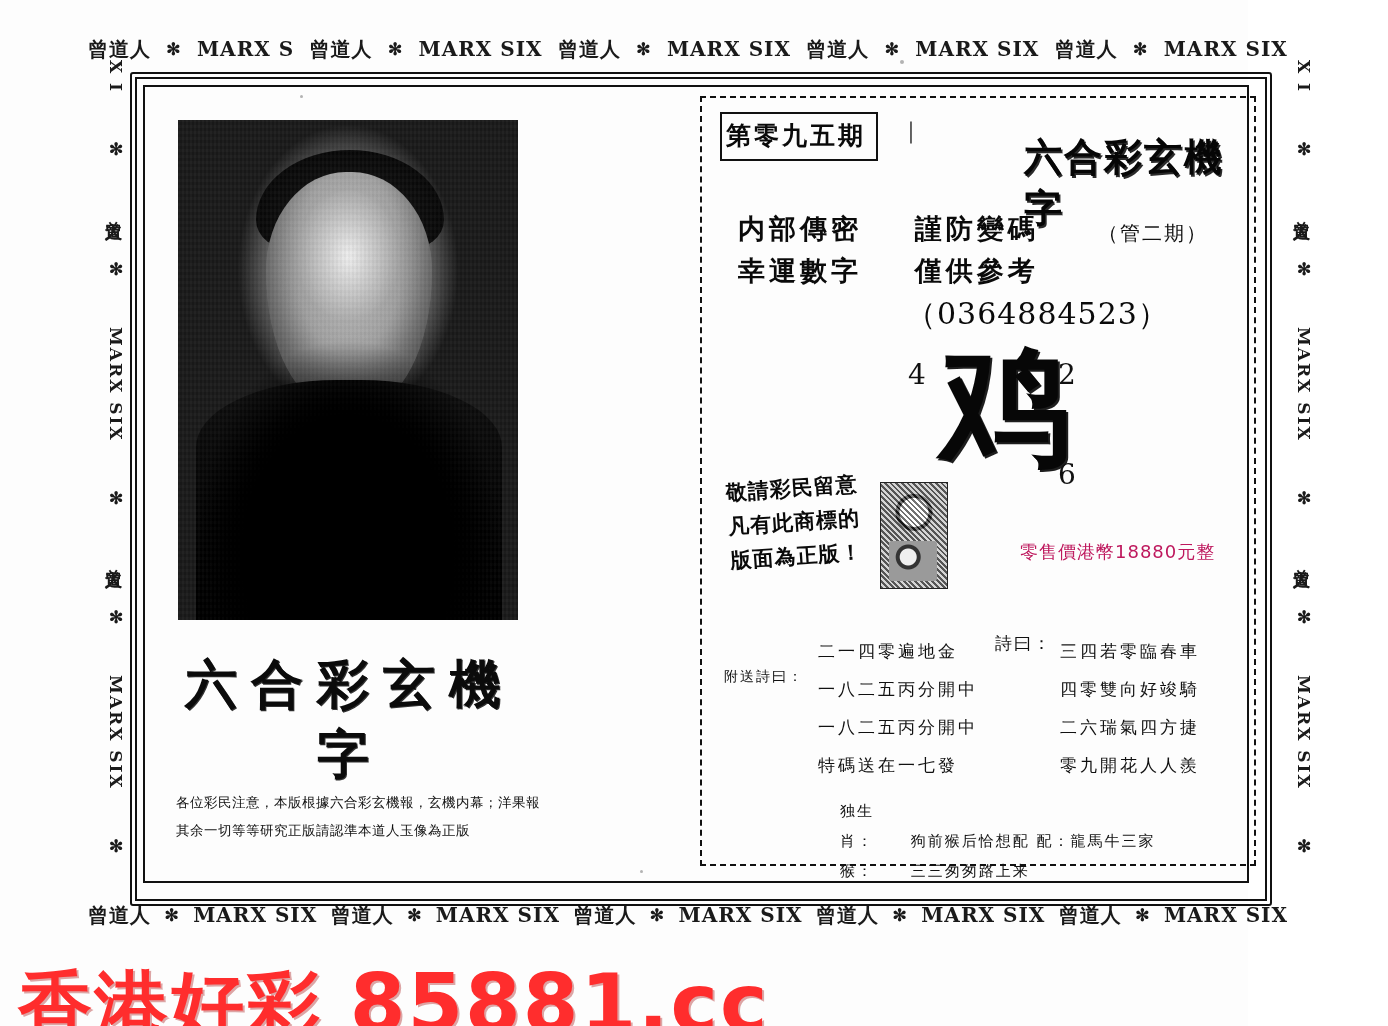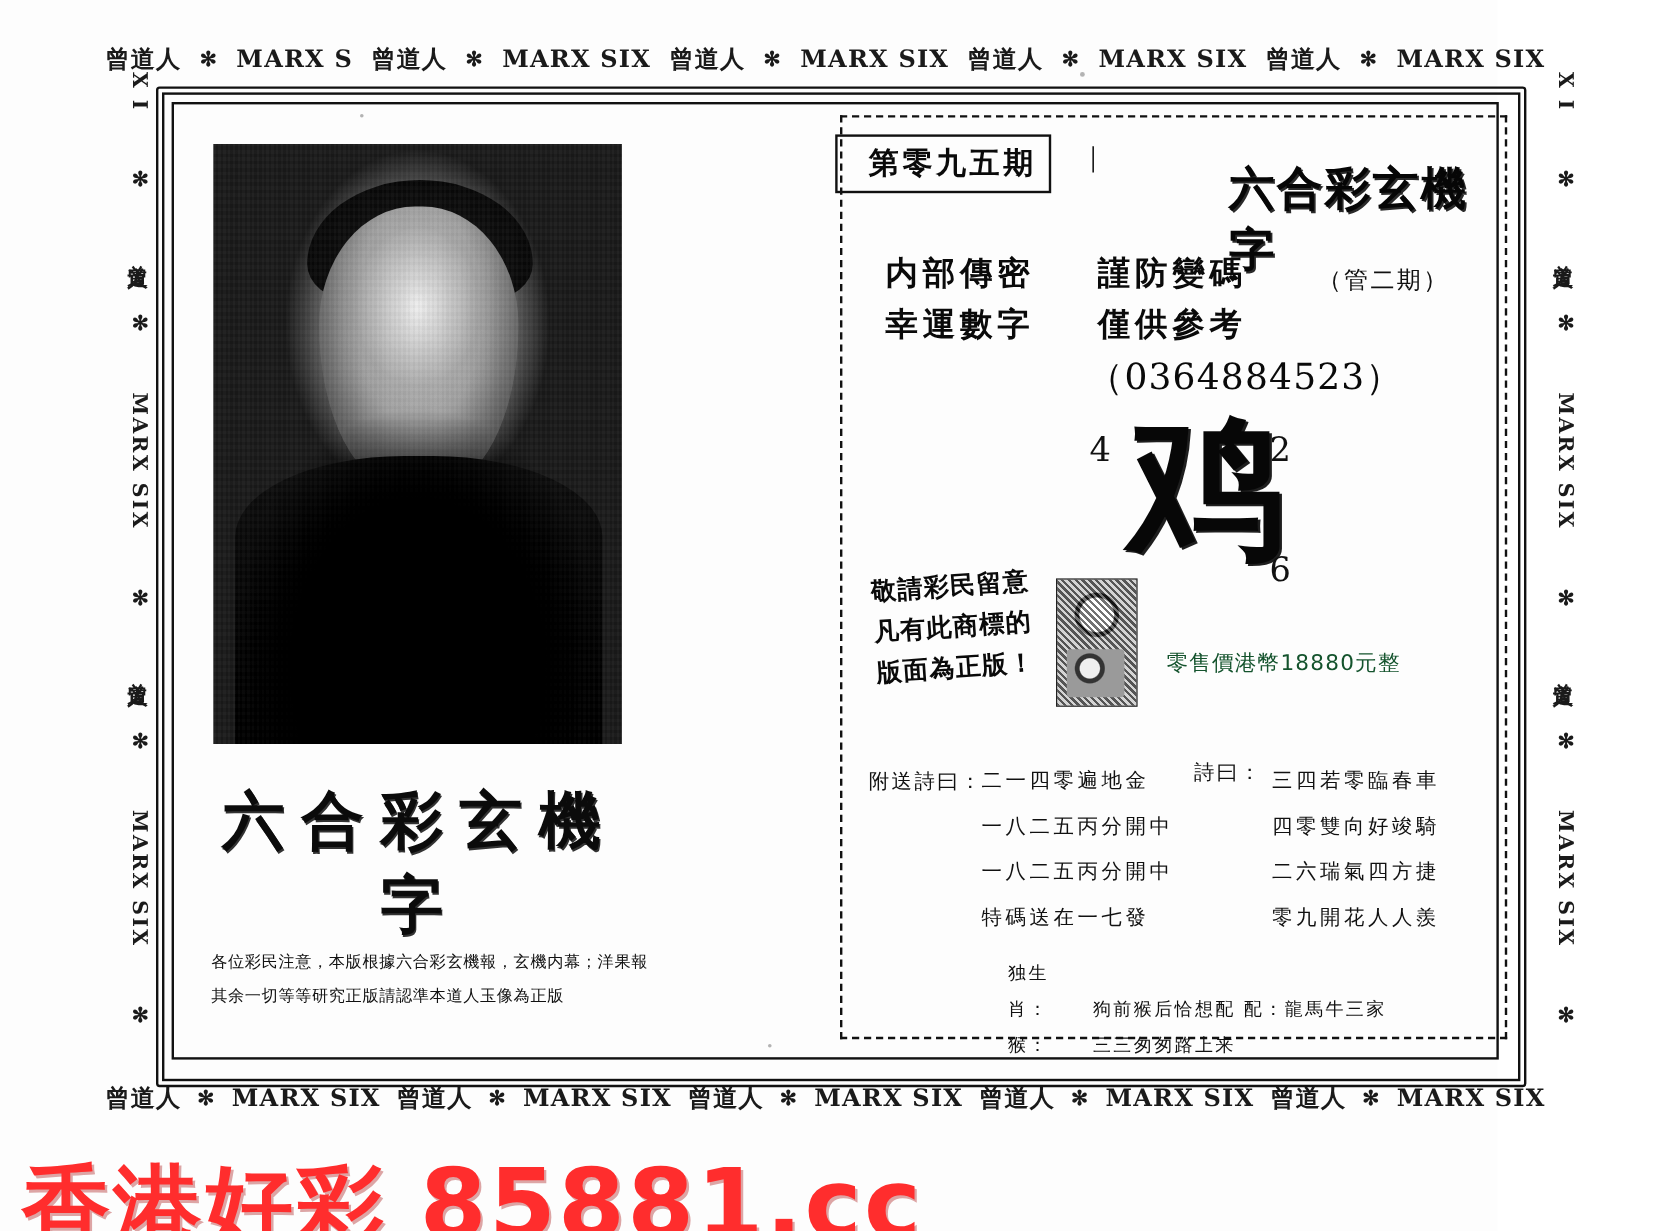--- a/index.html
+++ b/index.html
@@ -152,23 +152,23 @@
 
   
   .panel {
     position: absolute;
     left: 700px; top: 96px;
     width: 552px; height: 766px;
     border: 2px dashed #111;
   }
   .period-box {
     position: absolute;
-    left: 696px; top: 112px;
+    left: 720px; top: 112px;
     border: 2px solid #111;
-    padding: 5px 10px 7px 26px;
+    padding: 5px 10px 7px 4px;
     font-family: "DejaVu Sans", sans-serif;
     font-size: 25px;
     font-weight: 700;
     letter-spacing: 3px;
     color: #0a0a0a;
   }
   .period-mark {
     position: absolute;
     left: 900px; top: 116px;
     font-size: 22px;
@@ -260,31 +260,31 @@
   }
   .stamp:after {
     content: "";
     position: absolute;
     left: 8px; top: 58px; width: 48px; height: 40px;
     background: radial-gradient(circle at 40% 40%, #efefef 0 8px, #333 9px 12px, #9a9a9a 13px 100%);
     border-radius: 3px;
   }
   .price {
     position: absolute;
-    left: 972px; top: 540px;
+    left: 1020px; top: 540px;
     font-family: "DejaVu Sans", sans-serif;
     font-size: 18px;
     letter-spacing: 1px;
-    color: #14532d;
+    color: #be185d;
   }
 
   
   .poem-left-label {
-    position: absolute; left: 724px; top: 640px;
-    font-family: "DejaVu Sans", sans-serif; font-size: 17px; letter-spacing: 2px; color: #111;
+    position: absolute; left: 724px; top: 668px;
+    font-family: "DejaVu Sans", sans-serif; font-size: 14px; letter-spacing: 2px; color: #111;
   }
   .poem-left {
     position: absolute; left: 818px; top: 632px;
     font-family: "DejaVu Sans", sans-serif; font-size: 17px; line-height: 38px; letter-spacing: 3px; color: #111;
   }
   .poem-right-label {
     position: absolute; left: 995px; top: 632px;
     font-family: "DejaVu Sans", sans-serif; font-size: 17px; letter-spacing: 2px; color: #111;
   }
   .poem-right {

